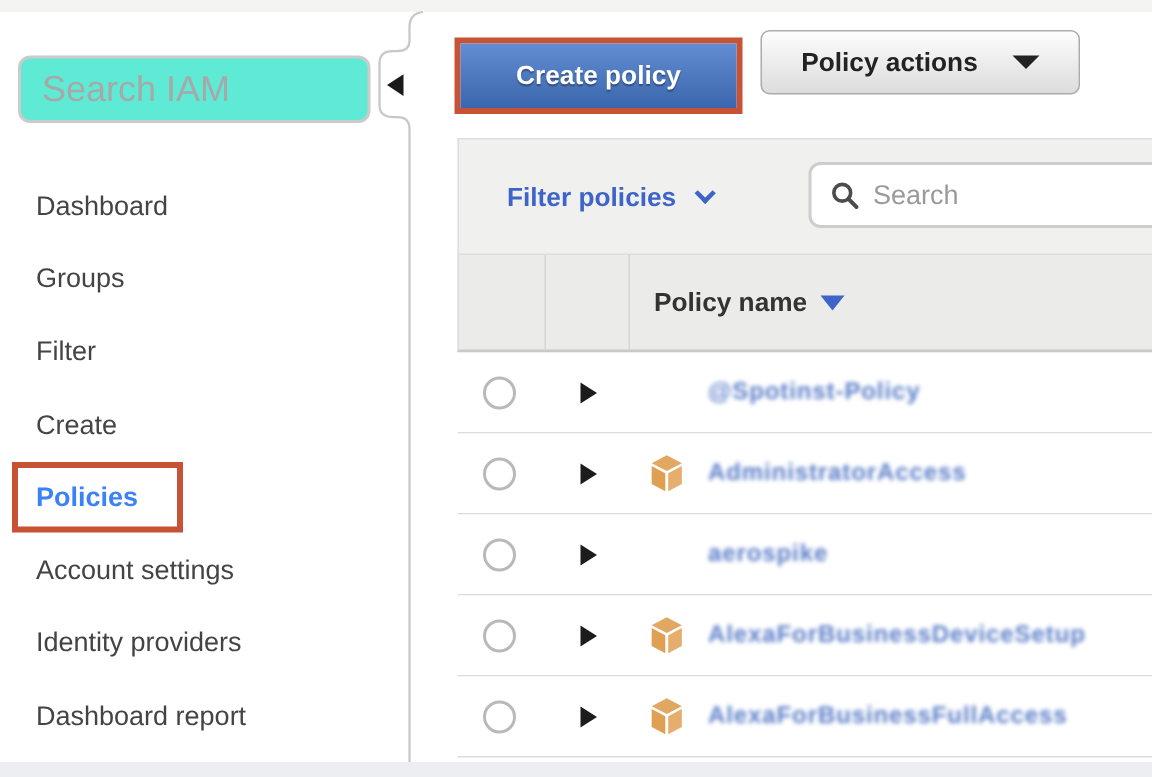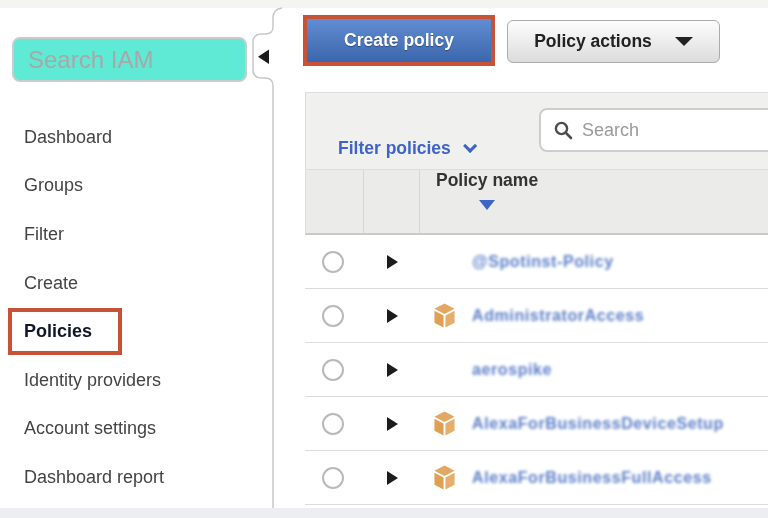--- a/index.html
+++ b/index.html
@@ -20,31 +20,31 @@
     font-family:"Liberation Sans", sans-serif; font-size:24px; color:#444;
     padding:0 10px 0 14px; outline:none;
   }
   .iam-search::placeholder { color:#a8a8a8; }
   .nav { position:absolute; left:0; top:105px; right:0; }
   .nav-item {
     height:48.6px; display:flex; align-items:center; padding-left:24px;
     font-size:18px; color:#444; cursor:pointer; white-space:nowrap;
   }
   .nav-item.active .nav-label {
-    display:inline-block; font-weight:700; color:#0f172a;
+    display:inline-block; font-weight:700; color:#3b82f6;
     border:4px solid var(--annotation-red,#c85236);
     padding:9px 26px 9px 12px; margin-left:-16px;
   }
 
   
   .divider-svg { position:absolute; left:248px; top:0; width:40px; height:518px; }
 
   
   .create-annotation {
-    position:absolute; left:303px; top:15px; width:192px; height:51px;
+    position:absolute; left:303px; top:25px; width:192px; height:51px;
     border:4px solid var(--annotation-red,#c85236); background:#fff;
   }
   .create-btn {
     width:100%; height:100%; border:none; cursor:pointer;
     background:linear-gradient(rgba(255,255,255,.16), rgba(0,0,0,.14)), var(--primary-button-blue,#4477c9);
     color:#fff; font-family:"Liberation Sans", sans-serif;
     font-size:17.5px; font-weight:700; text-shadow:0 1px 1px rgba(0,0,0,.35);
   }
   .actions-btn {
     position:absolute; left:507px; top:20px; width:213px; height:43px;
@@ -56,21 +56,21 @@
   .tri-down { width:0; height:0; border-left:9px solid transparent; border-right:9px solid transparent; border-top:9px solid #222; }
 
   
   .filter-bar {
     position:absolute; left:305px; top:92px; right:0; height:78px;
     background:#f0f0ee; border:1px solid #ddd; border-right:none;
   }
   .filter-link {
     position:absolute; left:32px; top:0; height:100%;
     display:flex; align-items:center; gap:12px;
-    color:var(--link-blue,#3e64c8); font-size:17.5px; font-weight:700; cursor:pointer;margin-top:17px;
+    color:var(--link-blue,#3e64c8); font-size:17.5px; font-weight:700; cursor:pointer;
   }
   .caret-down {
     width:10px; height:10px; border-right:3px solid var(--link-blue,#3e64c8);
     border-bottom:3px solid var(--link-blue,#3e64c8);
     transform:rotate(45deg) translateY(-3px);
   }
   .table-search {
     position:absolute; left:233px; top:15px; width:330px; height:44px;
     background:#fff; border:2px solid #cdcdcd; border-radius:8px;
     display:flex; align-items:center; padding-left:13px; gap:9px;
@@ -84,21 +84,21 @@
   
   .thead {
     position:absolute; left:305px; top:170px; right:0; height:65px;
     background:#ebebe9; border-left:1px solid #ddd; border-bottom:2px solid #c9c9c9;
   }
   .col-div { position:absolute; top:0; bottom:0; width:1px; background:#d6d6d4; }
   .col-div.c1 { left:57px; } .col-div.c2 { left:113px; }
   .th-label {
     position:absolute; left:130px; top:0; height:100%;
     display:flex; align-items:center; gap:9px;
-    font-size:17.5px; font-weight:700; color:#333; cursor:pointer;flex-direction:column;
+    font-size:17.5px; font-weight:700; color:#333; cursor:pointer;
   }
   .sort-tri { width:0; height:0; border-left:8px solid transparent; border-right:8px solid transparent; border-top:10px solid var(--link-blue,#3e64c8); }
 
   .rows { position:absolute; left:305px; top:235px; right:0; }
   .prow { display:flex; align-items:center; height:54px; border-bottom:1px solid #dcdcdc; background:#fff; }
   .radio {
     margin-left:17px; width:22px; height:22px; flex:none; cursor:pointer;
     border:2px solid #b9b9b9; border-radius:50%; background:#fff;
   }
   .expand {
@@ -130,24 +130,24 @@
         <div class="nav-item">
     <span class="nav-label">Filter</span>
   </div>
         <div class="nav-item">
     <span class="nav-label">Create</span>
   </div>
         <div class="nav-item active">
     <span class="nav-label">Policies</span>
   </div>
         <div class="nav-item">
+    <span class="nav-label">Account settings</span>
+  </div>
+        <div class="nav-item">
     <span class="nav-label">Identity providers</span>
-  </div>
-        <div class="nav-item">
-    <span class="nav-label">Account settings</span>
   </div>
         <div class="nav-item">
     <span class="nav-label">Dashboard report</span>
   </div>
       </div>
   </div>
 
   <svg class="divider-svg" viewBox="0 0 40 518">
     <path d="M 34 8 Q 25 9 25 18 L 25 27 Q 25 34 17 34 L 14 34 Q 5 34 5 42 L 5 70 Q 5 78 14 78 L 17 78 Q 25 78 25 86 L 25 510" fill="none" stroke="#c8c8c8" stroke-width="1.5"></path>
     <polygon points="21,49.5 21,64 10,56.7" fill="#1a1a1a" style="cursor:pointer"></polygon>

